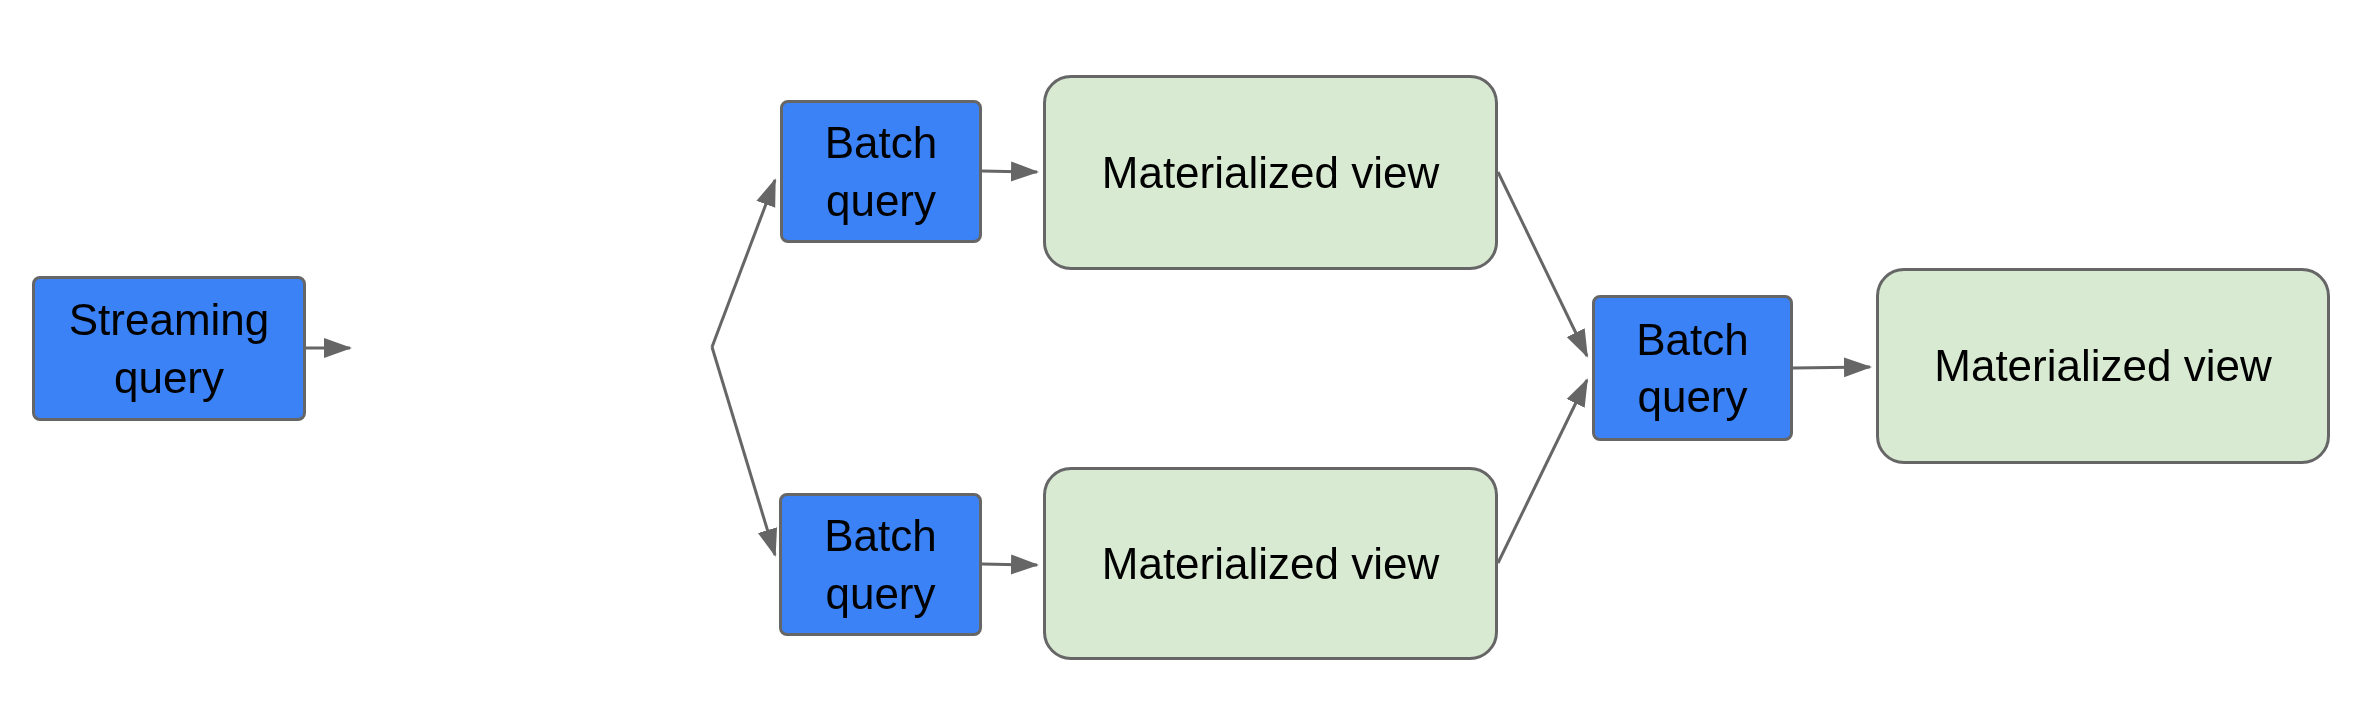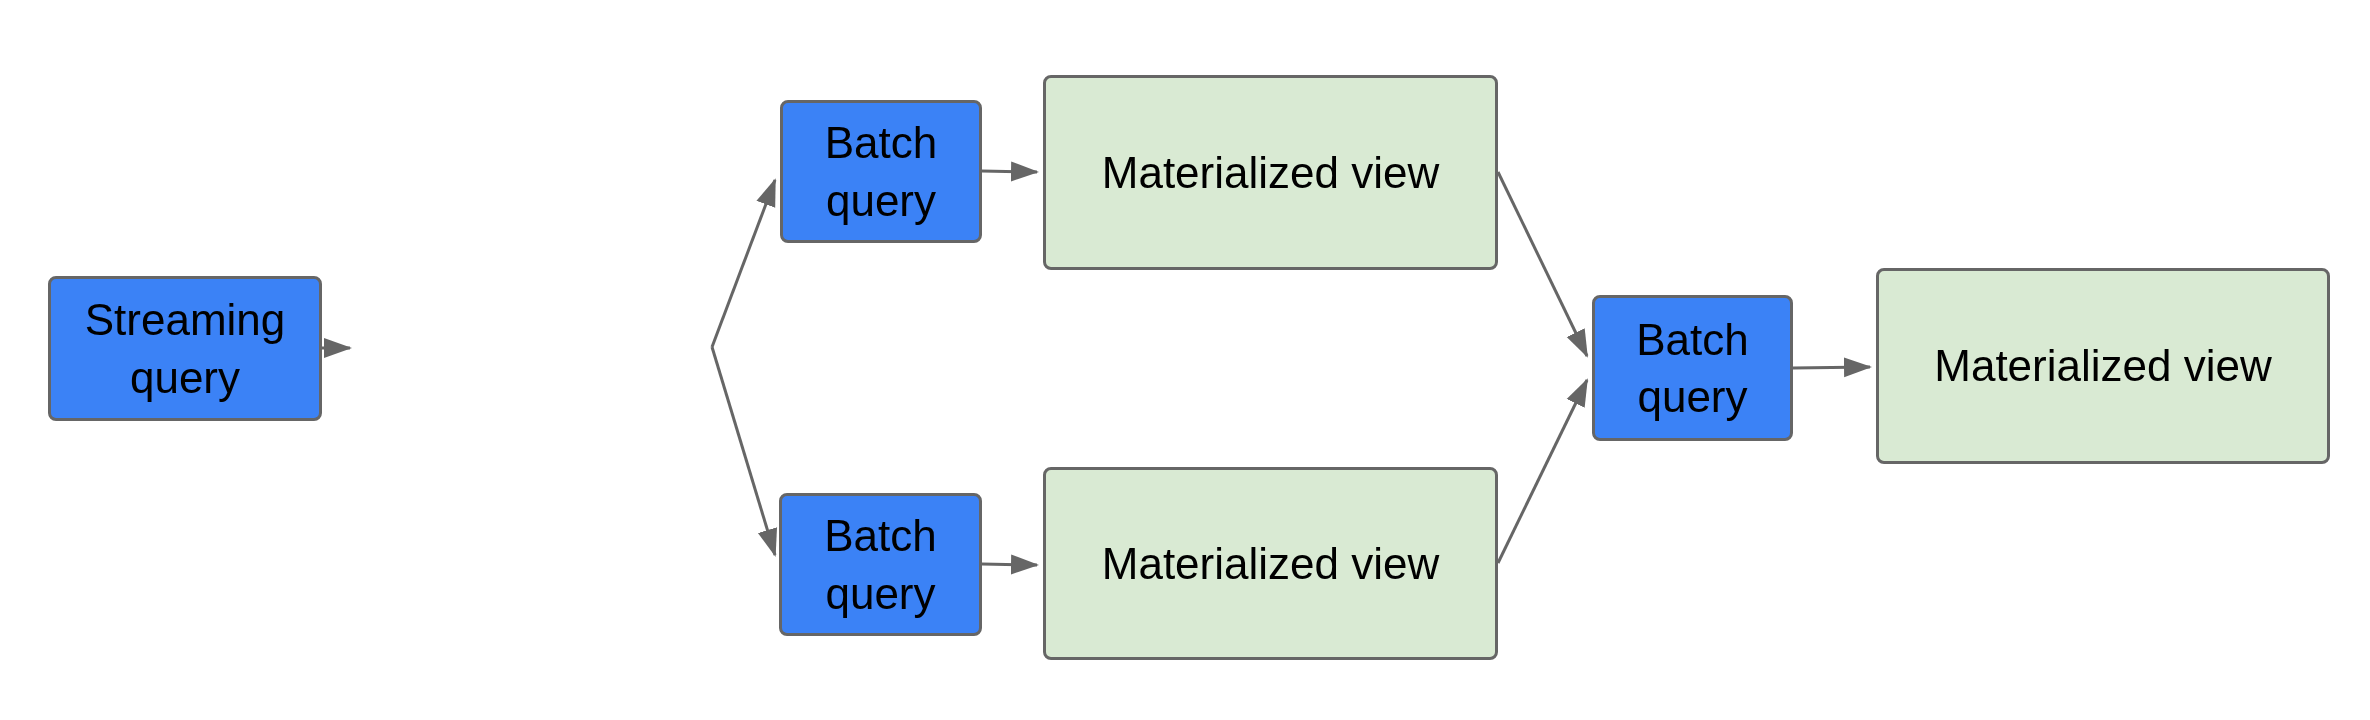--- a/index.html
+++ b/index.html
@@ -23,24 +23,24 @@
     align-items: center;
     justify-content: center;
     text-align: center;
     border: 3px solid #666666;
     color: #000000;
     font-size: 44px;
     line-height: 1.3;
   }
   .node .label { padding: 0 10px; }
   .query-node  { background: #3b82f6; border-radius: 8px; }
-  .entity-node { background: #d9ead3; border-radius: 8px; }
+  .entity-node { background: #d9ead3; border-radius: 28px; }
 
   
-  #n-streaming   { left:   48px; top: 276px; width: 274px; height: 145px; }
+  #n-streaming   { left:   32px; top: 276px; width: 274px; height: 145px; }
   #n-table       { left:  356px; top: 250px; width: 356px; height: 194px; }
   #n-bq-top      { left:  780px; top: 100px; width: 202px; height: 143px; }
   #n-mv-top      { left: 1043px; top:  75px; width: 455px; height: 195px; }
   #n-bq-bottom   { left:  779px; top: 493px; width: 203px; height: 143px; }
   #n-mv-bottom   { left: 1043px; top: 467px; width: 455px; height: 193px; }
   #n-bq-right    { left: 1592px; top: 295px; width: 201px; height: 146px; }
   #n-mv-right    { left: 1876px; top: 268px; width: 454px; height: 196px; }
 
   .edge { stroke: #666666; stroke-width: 3; fill: none; }
 </style>

